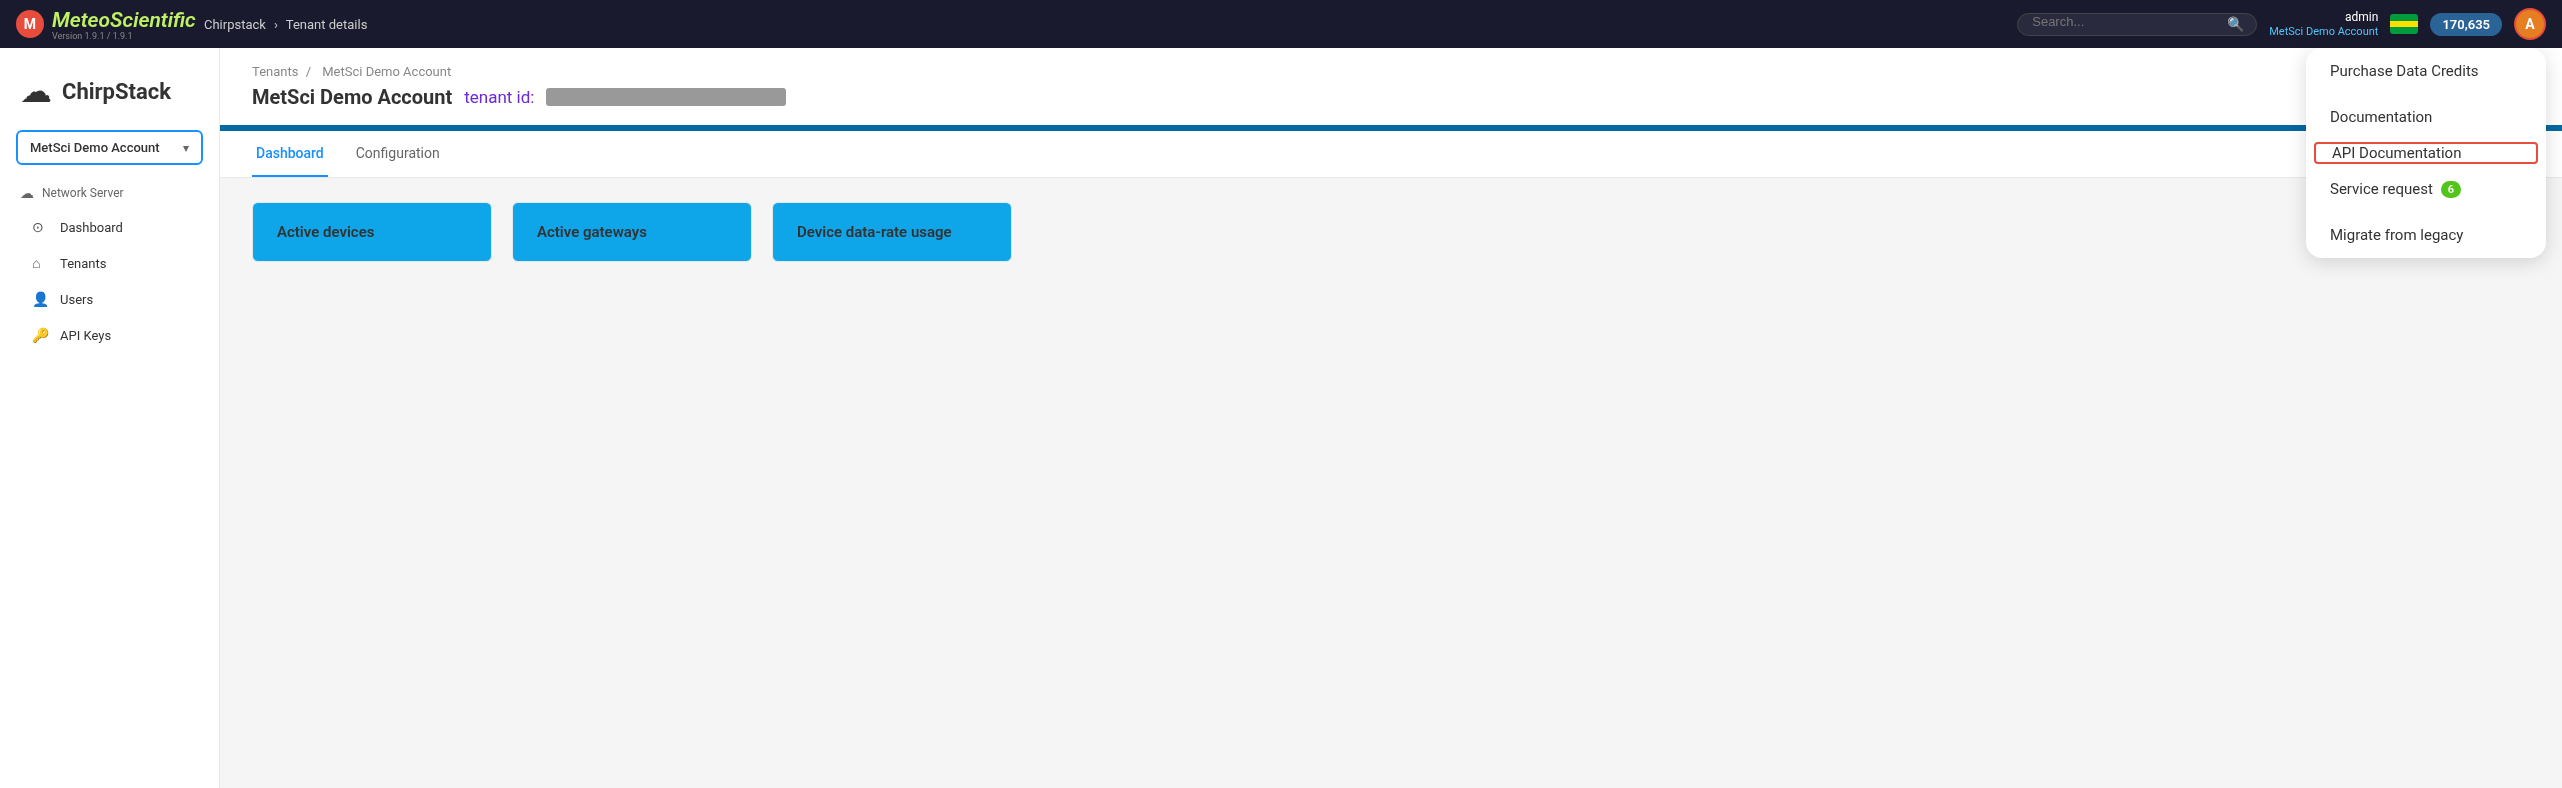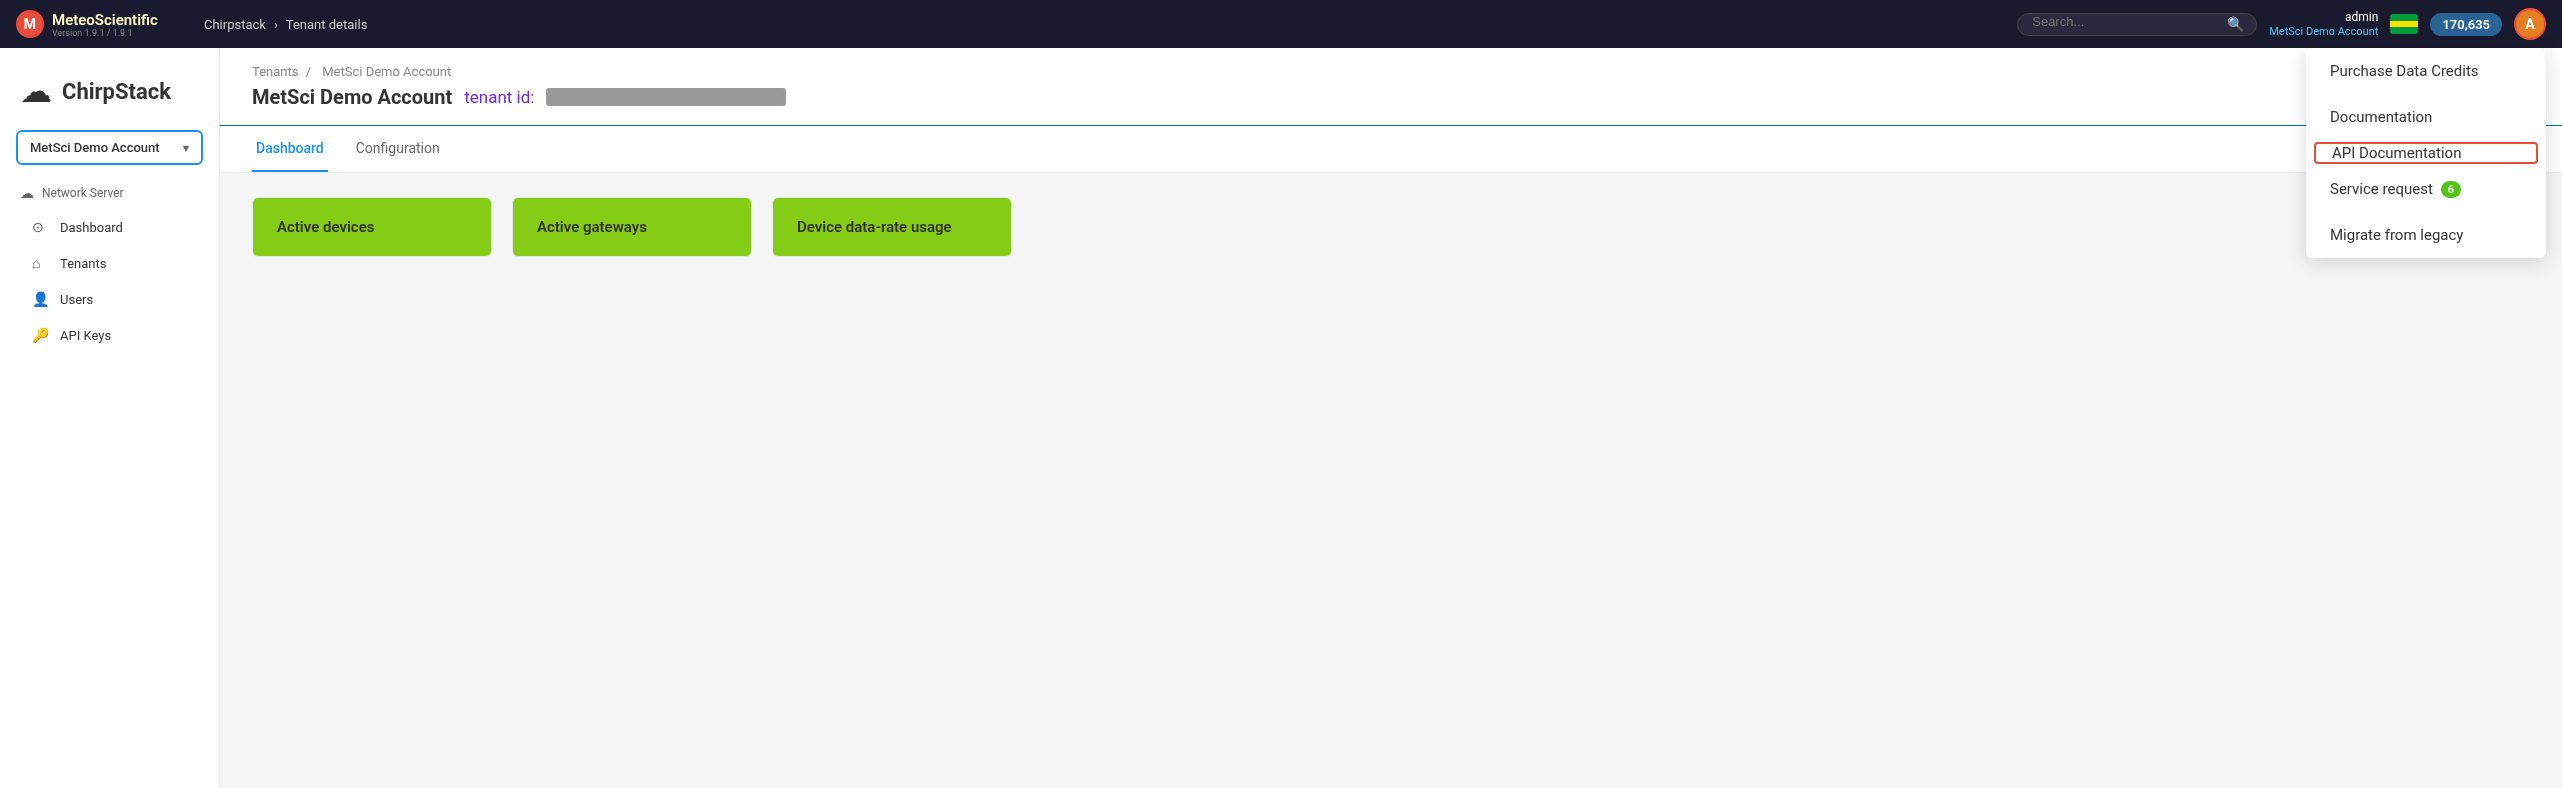--- a/index.html
+++ b/index.html
@@ -28,23 +28,24 @@
       background: #e74c3c;
       border-radius: 50%;
       display: flex;
       align-items: center;
       justify-content: center;
       color: white;
       font-size: 14px;
       font-weight: bold;
     }
     .navbar-logo-text {
-      font-size: 15px;
+      font-size: 21px;
       font-weight: 600;
-      color: #fef9c3;
+      color: #bef264;
+      font-style: italic;
     }
     .navbar-logo-version {
       font-size: 9px;
       color: #888;
       display: block;
       line-height: 1;
     }
     .navbar-breadcrumb {
       display: flex;
       align-items: center;
@@ -189,21 +190,21 @@
 
     
     .content {
       flex: 1;
       overflow: auto;
       background: #f5f5f5;
     }
     .content-header {
       background: white;
       padding: 16px 32px;
-      border-bottom: 1px solid #0369a1;
+      border-bottom: 6px solid #0369a1;
     }
     .breadcrumb {
       font-size: 13px;
       color: #888;
       margin-bottom: 6px;
     }
     .breadcrumb a { color: #888; text-decoration: none; }
     .breadcrumb span { margin: 0 4px; }
     .page-title-row {
       display: flex;
@@ -250,37 +251,37 @@
     }
 
     .dashboard-content {
       padding: 24px 32px;
     }
     .dashboard-cards {
       display: flex;
       gap: 20px;
     }
     .dashboard-card {
-      background: #84cc16;
+      background: #0ea5e9;
       border-radius: 6px;
       padding: 20px 24px;
       min-width: 240px;
       border: 1px solid #e8e8e8;
     }
     .dashboard-card-title {
       font-size: 15px;
       font-weight: 600;
       color: #333;
     }
     .dropdown-menu {
       position: fixed;
       top: 48px;
       right: 16px;
       background: white;
-      border-radius: 6px;
+      border-radius: 16px;
       box-shadow: 0 4px 20px rgba(0,0,0,0.15);
       min-width: 240px;
       z-index: 300;
       overflow: hidden;
     }
     .dropdown-item {
       padding: 14px 24px;
       font-size: 15px;
       color: #333;
       cursor: pointer;

